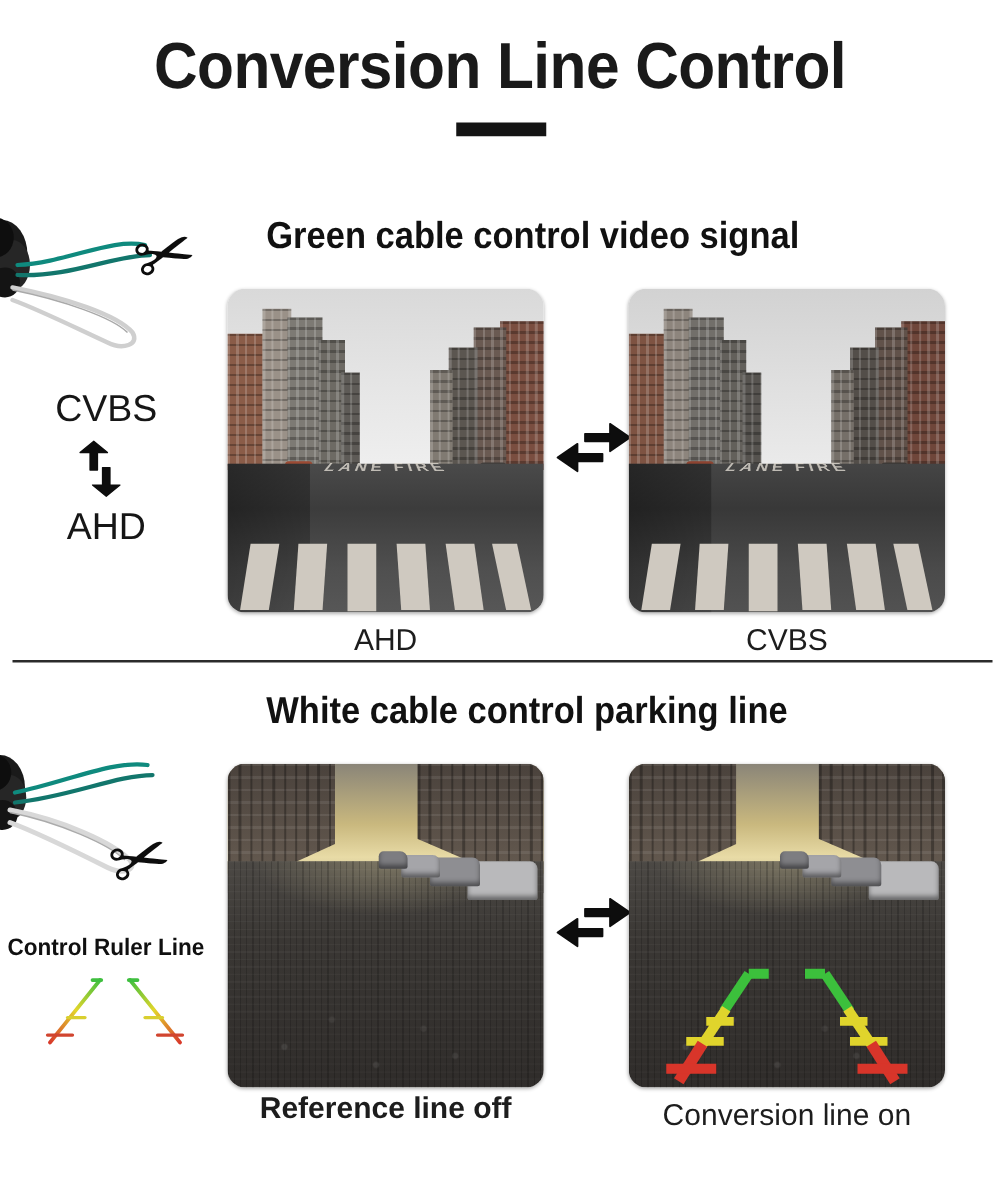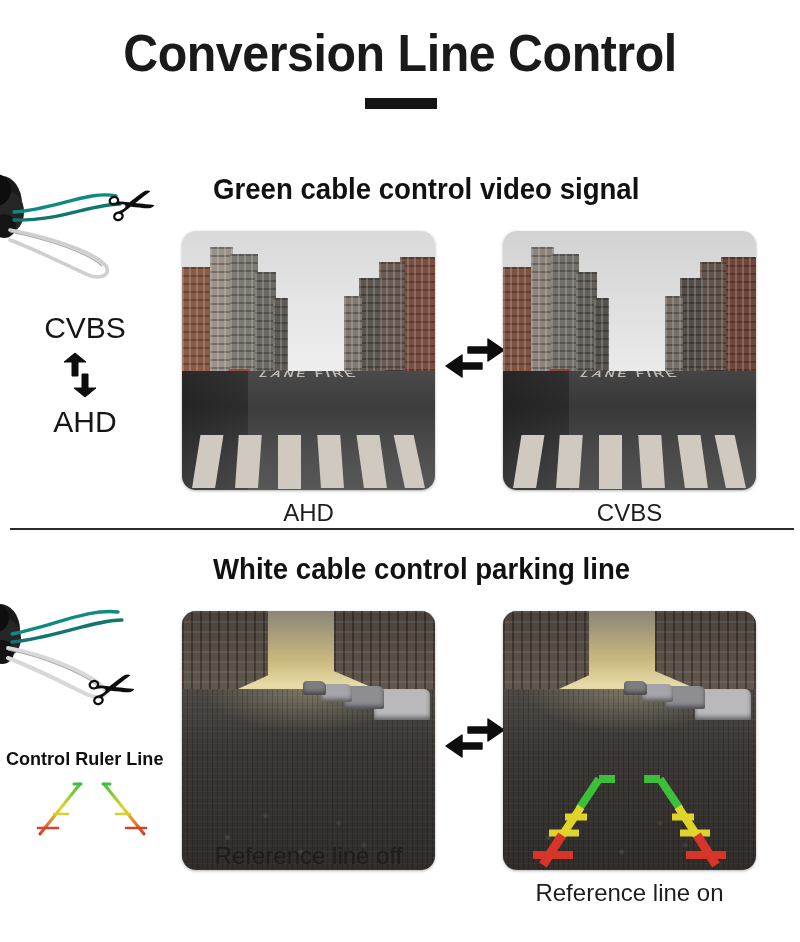--- a/index.html
+++ b/index.html
@@ -176,21 +176,21 @@
     position:absolute;
     font-family:"Liberation Sans", sans-serif;
     font-size: 24px;
     color:#1d1d1d;
     text-align:center;
     width: 253px;
     white-space: nowrap;
   }
   #cap-ahd     { left:182px; top:499px; }
   #cap-cvbs    { left:503px; top:499px; }
-  #cap-lineoff { left:182px; top:842px; }
+  #cap-lineoff { left:182px; top:873px;font-weight:bold; }
   #cap-lineon  { left:503px; top:879px; }
 
   
   .cable-art { position:absolute; }
   #cable-art-top    { left:-6px; top:160px; width:190px; height:140px; }
   #cable-art-bottom { left:-6px; top:592px; width:190px; height:160px; }
 
   .scissors {
     position:absolute;
     font-size: 58px;
@@ -449,13 +449,13 @@
           <path d="M207 222 L177 222" stroke="#e0d42c" stroke-width="7" stroke-linecap="butt"></path>
           <path d="M194 224 L213 254" stroke="#d8352a" stroke-width="9" stroke-linecap="butt"></path>
           <path d="M223 244 L183 244" stroke="#d8352a" stroke-width="8" stroke-linecap="butt"></path>
         </g>
       </svg>
     </div>
   </div>
 </div>
 
 <div class="caption" id="cap-lineoff">Reference line off</div>
-<div class="caption" id="cap-lineon">Reference line on</div>
+<div class="caption" id="cap-lineon">Conversion line on</div>
 
 </body></html>

